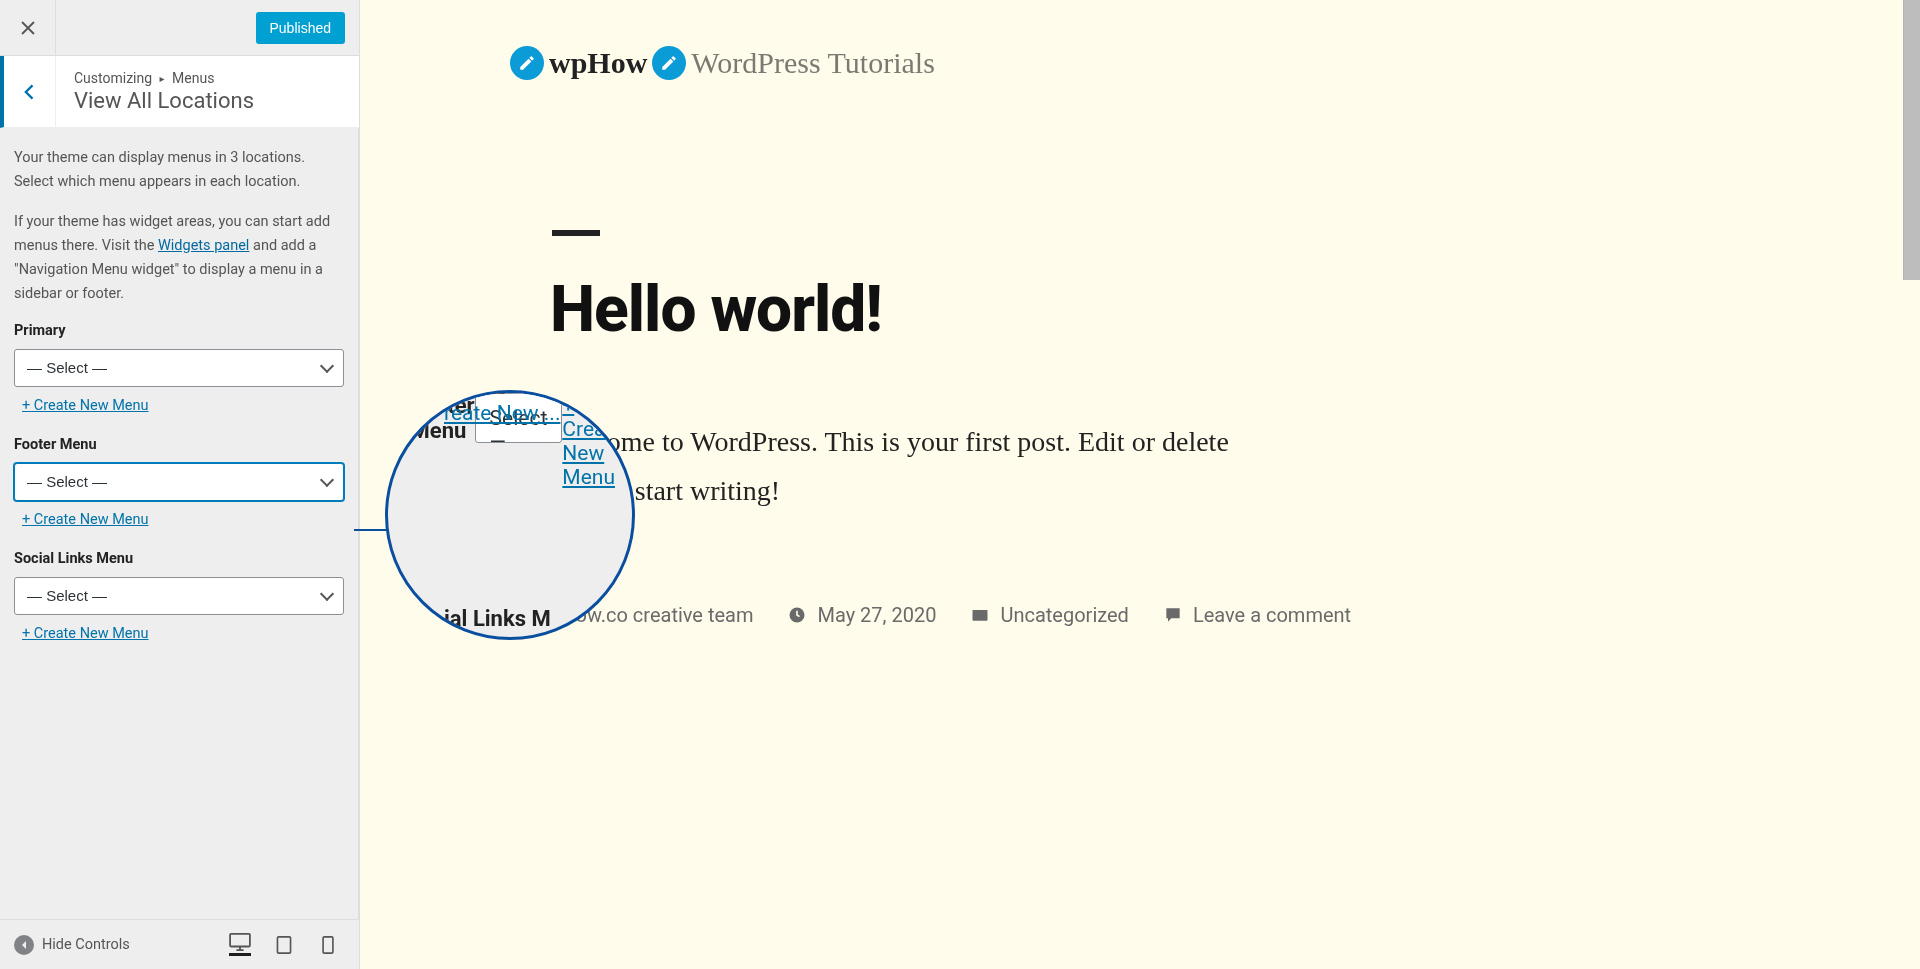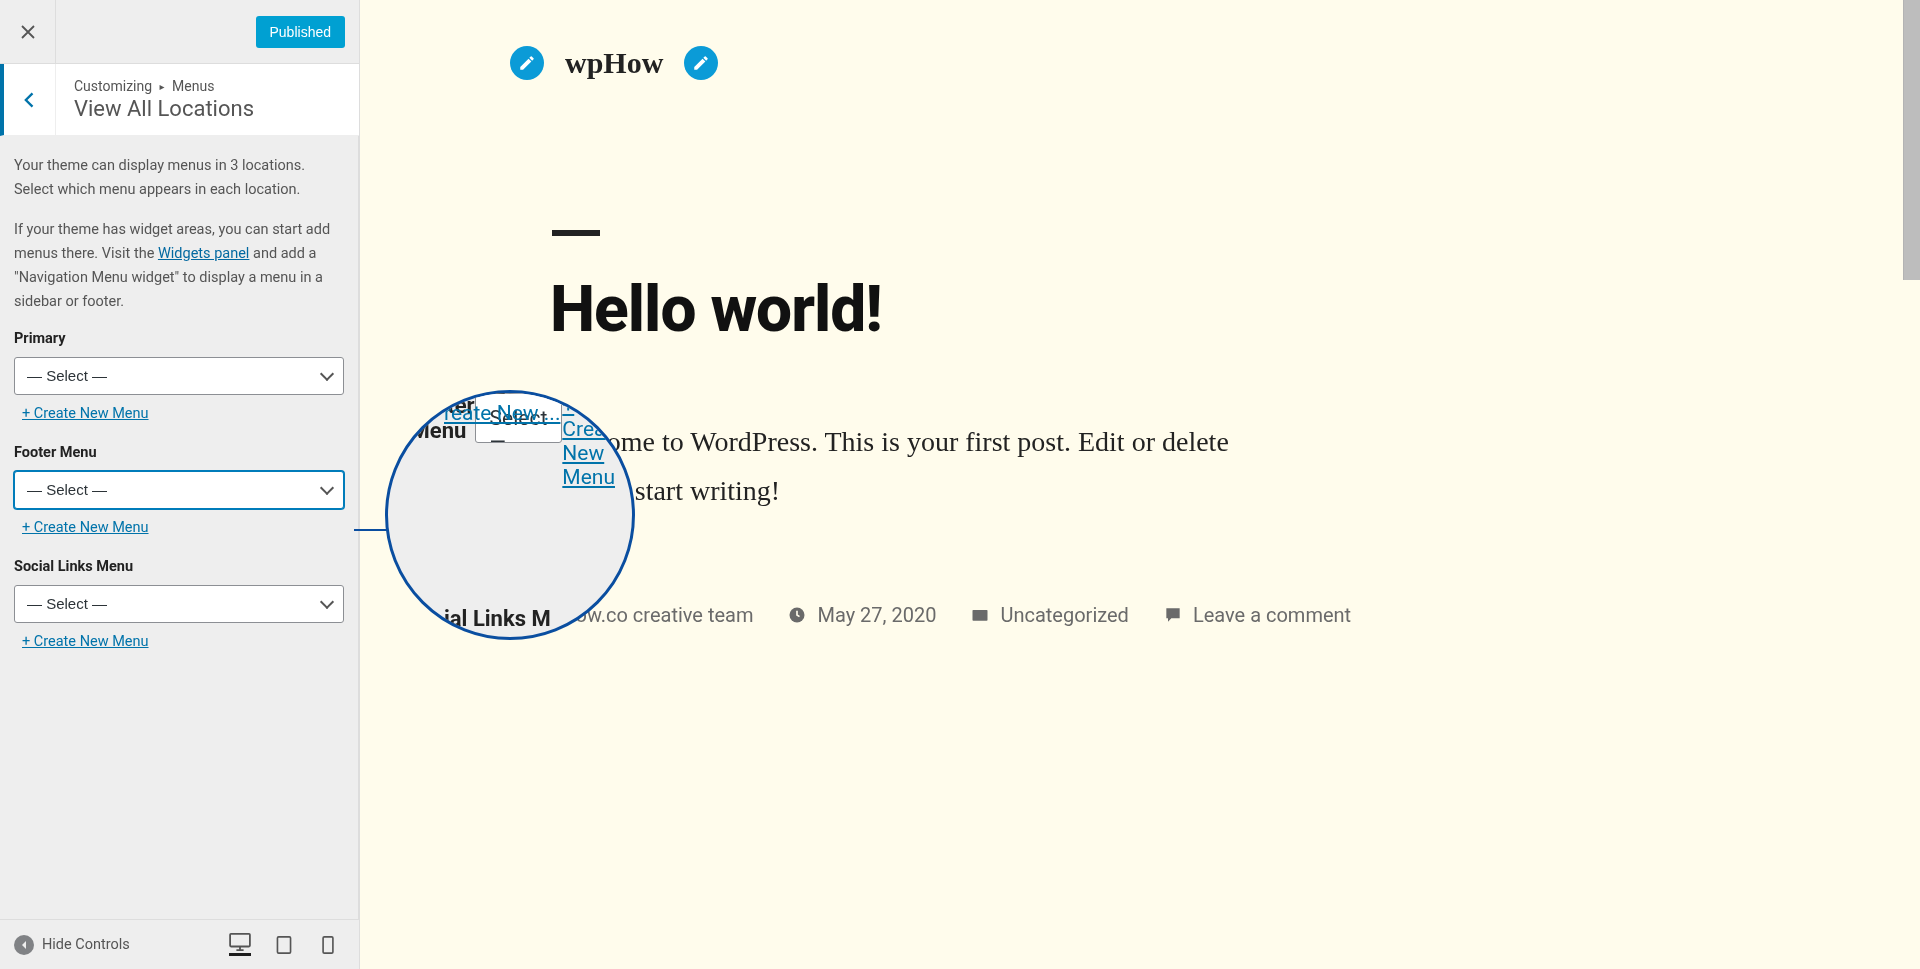--- a/index.html
+++ b/index.html
@@ -1,21 +1,21 @@
 <!DOCTYPE html>
 <html><head>
 <meta charset="utf-8">
 <style>
   * { box-sizing: border-box; margin: 0; padding: 0; }
   html, body { height: 100%; font-family: -apple-system, BlinkMacSystemFont, "Segoe UI", Roboto, "Helvetica Neue", Arial, sans-serif; font-size: 14px; color: #444; }
   body { display: flex; background: #f1f1f1; }
 
   
   .sidebar { width: 360px; min-width: 360px; background: #eeeeee; border-right: 1px solid #ddd; display: flex; flex-direction: column; position: relative; }
-  .sidebar-top { height: 64px; display: flex; align-items: center; justify-content: space-between; background: #eeeeee; border-bottom: 1px solid #ddd; }
+  .sidebar-top { height: 56px; display: flex; align-items: center; justify-content: space-between; background: #eeeeee; border-bottom: 1px solid #ddd; }
   .close-btn { width: 56px; height: 64px; display:flex; align-items:center; justify-content:center; font-size:20px; color:#555; cursor:pointer; border-right:1px solid #ddd; }
   .close-btn svg { width:18px; height:18px; }
   .published-btn { margin-right: 14px; background:#00a0d2; color:#fff; border:none; border-radius:3px; padding:8px 14px; font-size:14px; cursor:pointer; }
 
   .panel-header { display:flex; background:#fff; border-bottom:1px solid #eee; border-left:4px solid #0073aa; }
   .back-btn { width:52px; display:flex; align-items:center; justify-content:center; color:#0073aa; cursor:pointer; border-right:1px solid #eee; }
   .back-btn svg { width:20px; height:20px; }
   .panel-title-wrap { padding:14px 18px; }
   .breadcrumb { font-size:14px; color:#555; }
   .breadcrumb .sep { padding:0 4px; color:#555; font-size:10px; vertical-align:1px; }
@@ -37,21 +37,21 @@
   .hide-controls { display:flex; align-items:center; gap:8px; color:#555; cursor:pointer; font-size:14.5px; flex:1; }
   .hide-controls .circ { width:20px; height:20px; border-radius:50%; background:#808285; display:flex; align-items:center; justify-content:center; }
   .hide-controls .circ svg { width:10px; height:10px; fill:#eee; }
   .device-icons { display:flex; gap:22px; margin-right:6px; }
   .device-icon { color:#555; display:flex; align-items:center; cursor:pointer; }
   .device-icon.active { border-bottom:3px solid #1e1e1e; padding-bottom:2px; }
   .device-icon svg { width:22px; height:18px; fill:currentColor; }
 
   
   .preview { flex:1; background:#fffcec; position:relative; overflow:hidden; }
-  .site-header { padding:46px 0 0 150px; display:flex; align-items:center; gap:21px; }
+  .site-header { padding:46px 0 0 150px; display:flex; align-items:center; gap:5px; }
   .round-icon { width:34px; height:34px; border-radius:50%; background:#0b9bd7; display:flex; align-items:center; justify-content:center; }
   .round-icon svg { width:18px; height:18px; fill:#fff; }
   .site-name { font-family: Georgia, "Times New Roman", serif; font-size:30px; font-weight:600; color:#222; }
   .site-tagline { font-family: Georgia, "Times New Roman", serif; font-size:30px; color:#7a7a72; }
   .post { margin:150px 0 2px 190px; max-width:900px; }
   .accent-bar { width:48px; height:6px; background:#222; margin-bottom:36px; margin-left:2px; }
   .post-title { font-size:64px; font-weight:800; color:#111; letter-spacing:-1px; font-family: -apple-system, BlinkMacSystemFont, "Segoe UI", Roboto, sans-serif; }
   .post-body { margin-top:70px; font-family: Georgia, "Times New Roman", serif; font-size:28px; line-height:1.75; color:#222; }
   .post-meta { margin-top:88px; font-size:20px; color:#6a6a6a; display:flex; flex-wrap:wrap; gap:28px 34px; align-items:center; font-family:-apple-system, BlinkMacSystemFont, "Segoe UI", Roboto, sans-serif; }
   .post-meta .meta-item { display:flex; align-items:center; gap:10px; }
@@ -174,20 +174,21 @@
       <svg viewBox="0 0 24 24">
           <path d="M3 17.25V21h3.75L17.81 9.94l-3.75-3.75L3 17.25zM20.71 7.04a1 1 0 0 0 0-1.41l-2.34-2.34a1 1 0 0 0-1.41 0l-1.83 1.83 3.75 3.75 1.83-1.83z"></path>
         </svg>
     </span>
     <span class="site-name">wpHow</span>
     <span class="round-icon">
       <svg viewBox="0 0 24 24">
           <path d="M3 17.25V21h3.75L17.81 9.94l-3.75-3.75L3 17.25zM20.71 7.04a1 1 0 0 0 0-1.41l-2.34-2.34a1 1 0 0 0-1.41 0l-1.83 1.83 3.75 3.75 1.83-1.83z"></path>
         </svg>
     </span>
+    <span class="site-tagline">WordPress Tutorials</span>
   </header>
 
   <article class="post">
     <div class="accent-bar"></div>
     <h1 class="post-title">Hello world!</h1>
     <div class="post-body">
       <span style="visibility:hidden">Welc</span><span>ome to WordPress. This is your first post. Edit or delete</span><br>
       <span style="visibility:hidden">it, then</span><span> start writing!</span>
     </div>
     <div class="post-meta">

